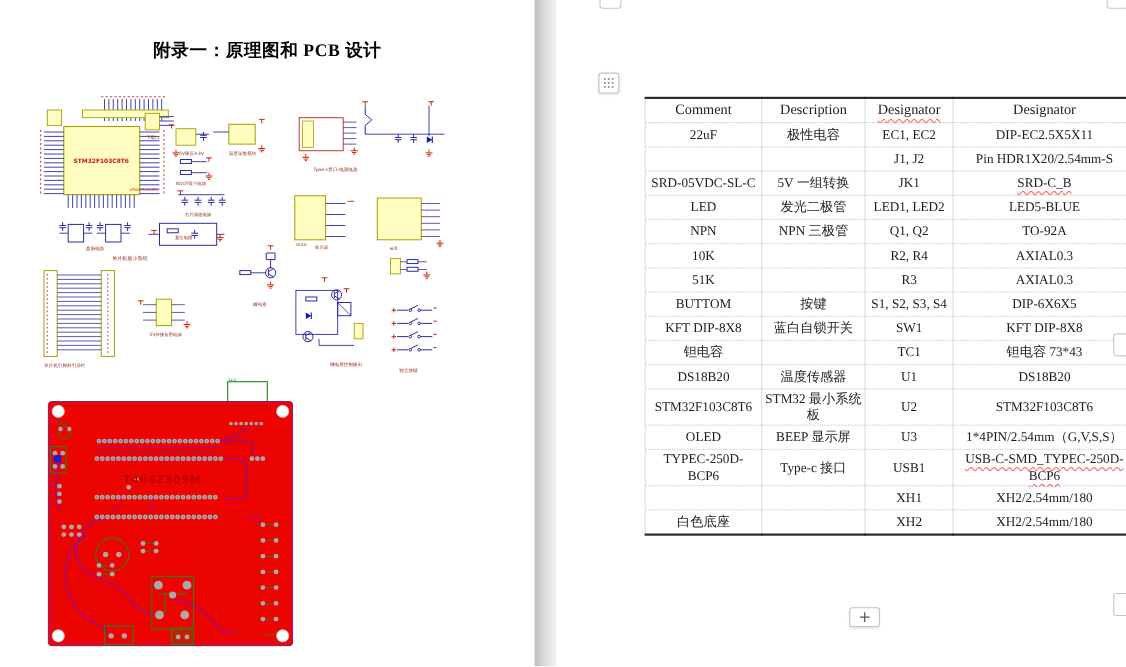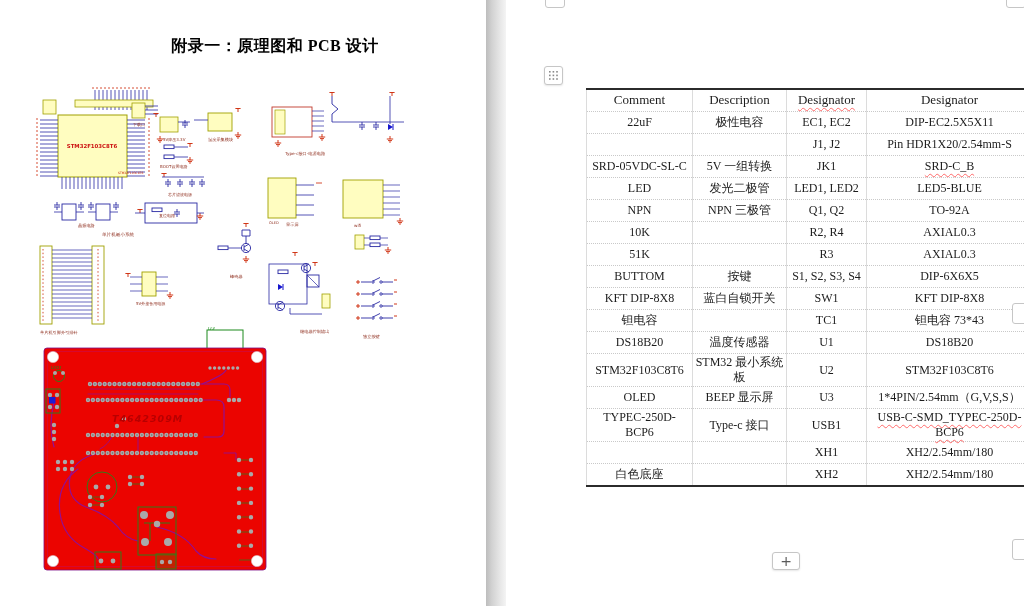--- a/index.html
+++ b/index.html
@@ -7,25 +7,25 @@
          font-family:"Liberation Serif",serif;}
   
   .page{position:absolute;top:0;height:606px;background:#ffffff;}
   #page-left{left:0;width:486px;}
   #page-right{left:506px;width:518px;}
   #page-gap{position:absolute;left:486px;top:0;width:20px;height:606px;
             background:linear-gradient(90deg,#bdbdbd 0%,#d2d2d2 30%,#e4e4e4 65%,#f4f4f4 100%);}
   
   .page-title{position:absolute;top:36px;font-size:16px;font-weight:bold;color:#000;
               letter-spacing:.5px;text-align:center;white-space:nowrap;}
-  #title-left{left:0;width:486px;padding-left:32px;}
+  #title-left{left:0;width:486px;}
   #title-right{left:506px;width:600px;}
   
   #schematic-box{position:absolute;left:32px;top:84px;width:412px;height:258px;}
-  #pcb-box{position:absolute;left:38px;top:327px;width:232px;height:248px;font-style:italic;}
+  #pcb-box{position:absolute;left:38px;top:344px;width:232px;height:248px;}
   svg text{font-family:"DejaVu Sans",sans-serif;}
   .cap{fill:#8f2f1f;}
   
   #table-wrap{position:absolute;left:566px;top:88px;}
   table.doc-table{border-collapse:collapse;table-layout:fixed;width:446px;
       border-top:2.5px solid #2b2b2b;border-bottom:2.5px solid #2b2b2b;
       font-family:"Liberation Serif",serif;font-size:12px;color:#1c1c1c;margin-left:20px;}
   table.doc-table th{font-weight:normal;font-size:13px;height:22px;}
   table.doc-table th,table.doc-table td{
       border-left:1px solid #dcdcdc;border-right:1px solid #dcdcdc;

